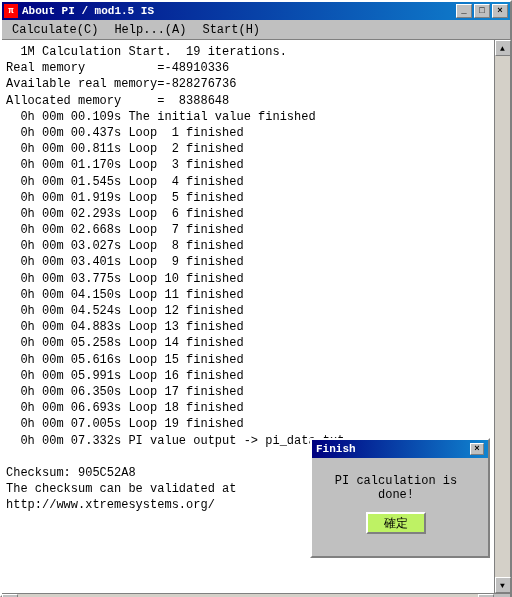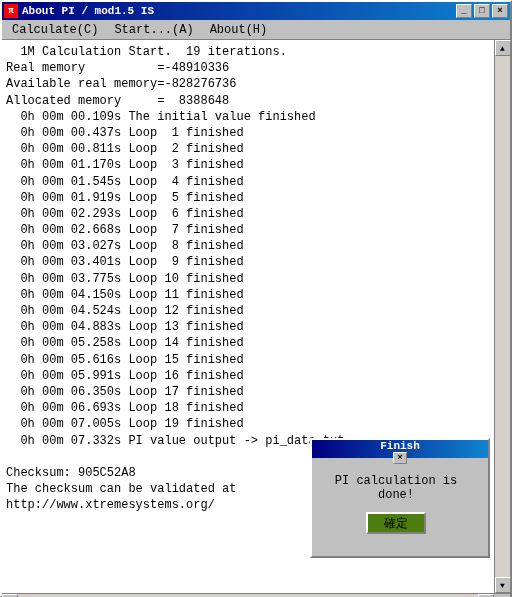--- a/index.html
+++ b/index.html
@@ -190,21 +190,20 @@
     .finish-title-bar {
       background: linear-gradient(to right, #000080, #1084d0);
       color: white;
       height: 18px;
       display: flex;
       align-items: center;
       justify-content: space-between;
       padding: 0 4px;
       font-size: 11px;
       font-weight: bold;
-      flex-direction: column;
     }
 
     .finish-close-btn {
       width: 14px;
       height: 12px;
       background: #c0c0c0;
       border: 1px solid #ffffff;
       border-right-color: #808080;
       border-bottom-color: #808080;
       font-size: 9px;
@@ -219,21 +218,21 @@
       padding: 16px 16px 8px 8px;
       text-align: center;
       font-size: 12px;
     }
 
     .finish-ok-btn {
       display: block;
       margin: 10px auto 0;
       width: 60px;
       height: 22px;
-      background: #4d7c0f;
+      background: #bef264;
       border: 2px solid #ffffff;
       border-right-color: #808080;
       border-bottom-color: #808080;
       font-size: 12px;
       cursor: pointer;
       font-family: 'MS Gothic', 'Courier New', monospace;
     }
   </style>
 </head>
 <body>
@@ -247,22 +246,22 @@
     </div>
     <div class="title-buttons">
       <div class="title-btn">_</div>
       <div class="title-btn">□</div>
       <div class="title-btn">×</div>
     </div>
   </div>
 
   <div class="menu-bar">
     <div class="menu-item">Calculate(C)</div>
-    <div class="menu-item">Start...(A)</div>
-    <div class="menu-item">About(H)</div>
+    <div class="menu-item">Help...(A)</div>
+    <div class="menu-item">Start(H)</div>
   </div>
 
   <div class="content-area">
     <div class="text-content" id="text-block">  1M Calculation Start.  19 iterations.
 Real memory          =-48910336
 Available real memory=-828276736
 Allocated memory     =  8388648
   0h 00m 00.109s The initial value finished
   0h 00m 00.437s Loop  1 finished
   0h 00m 00.811s Loop  2 finished

